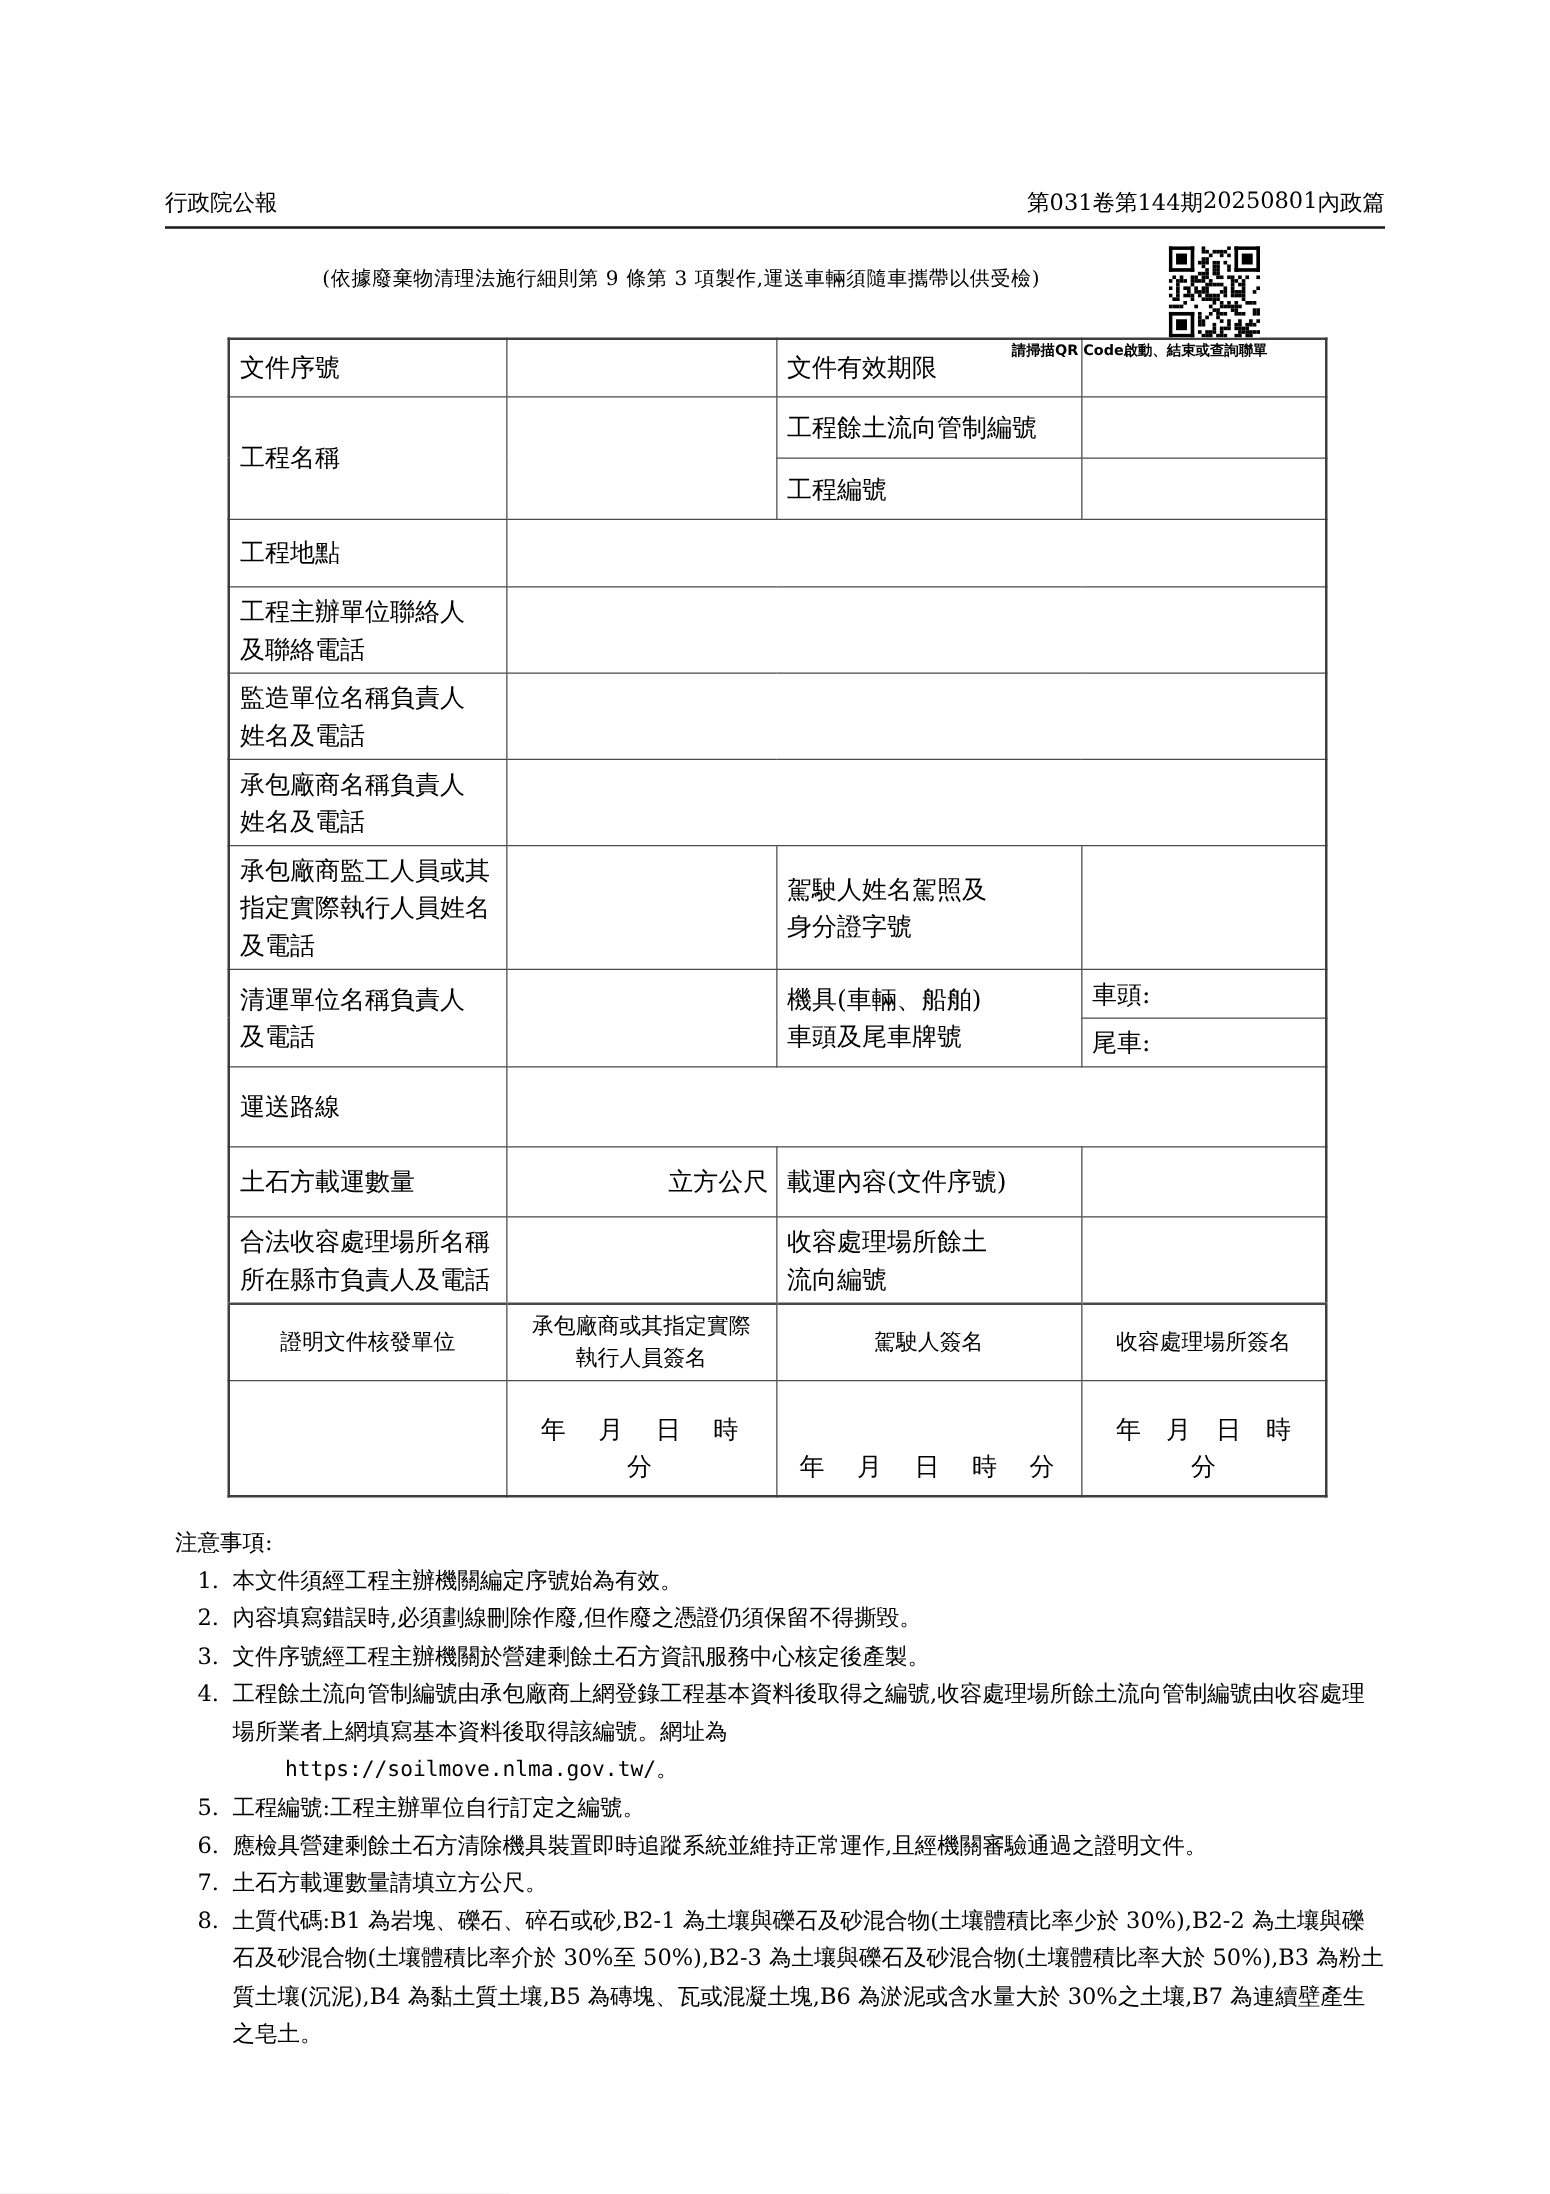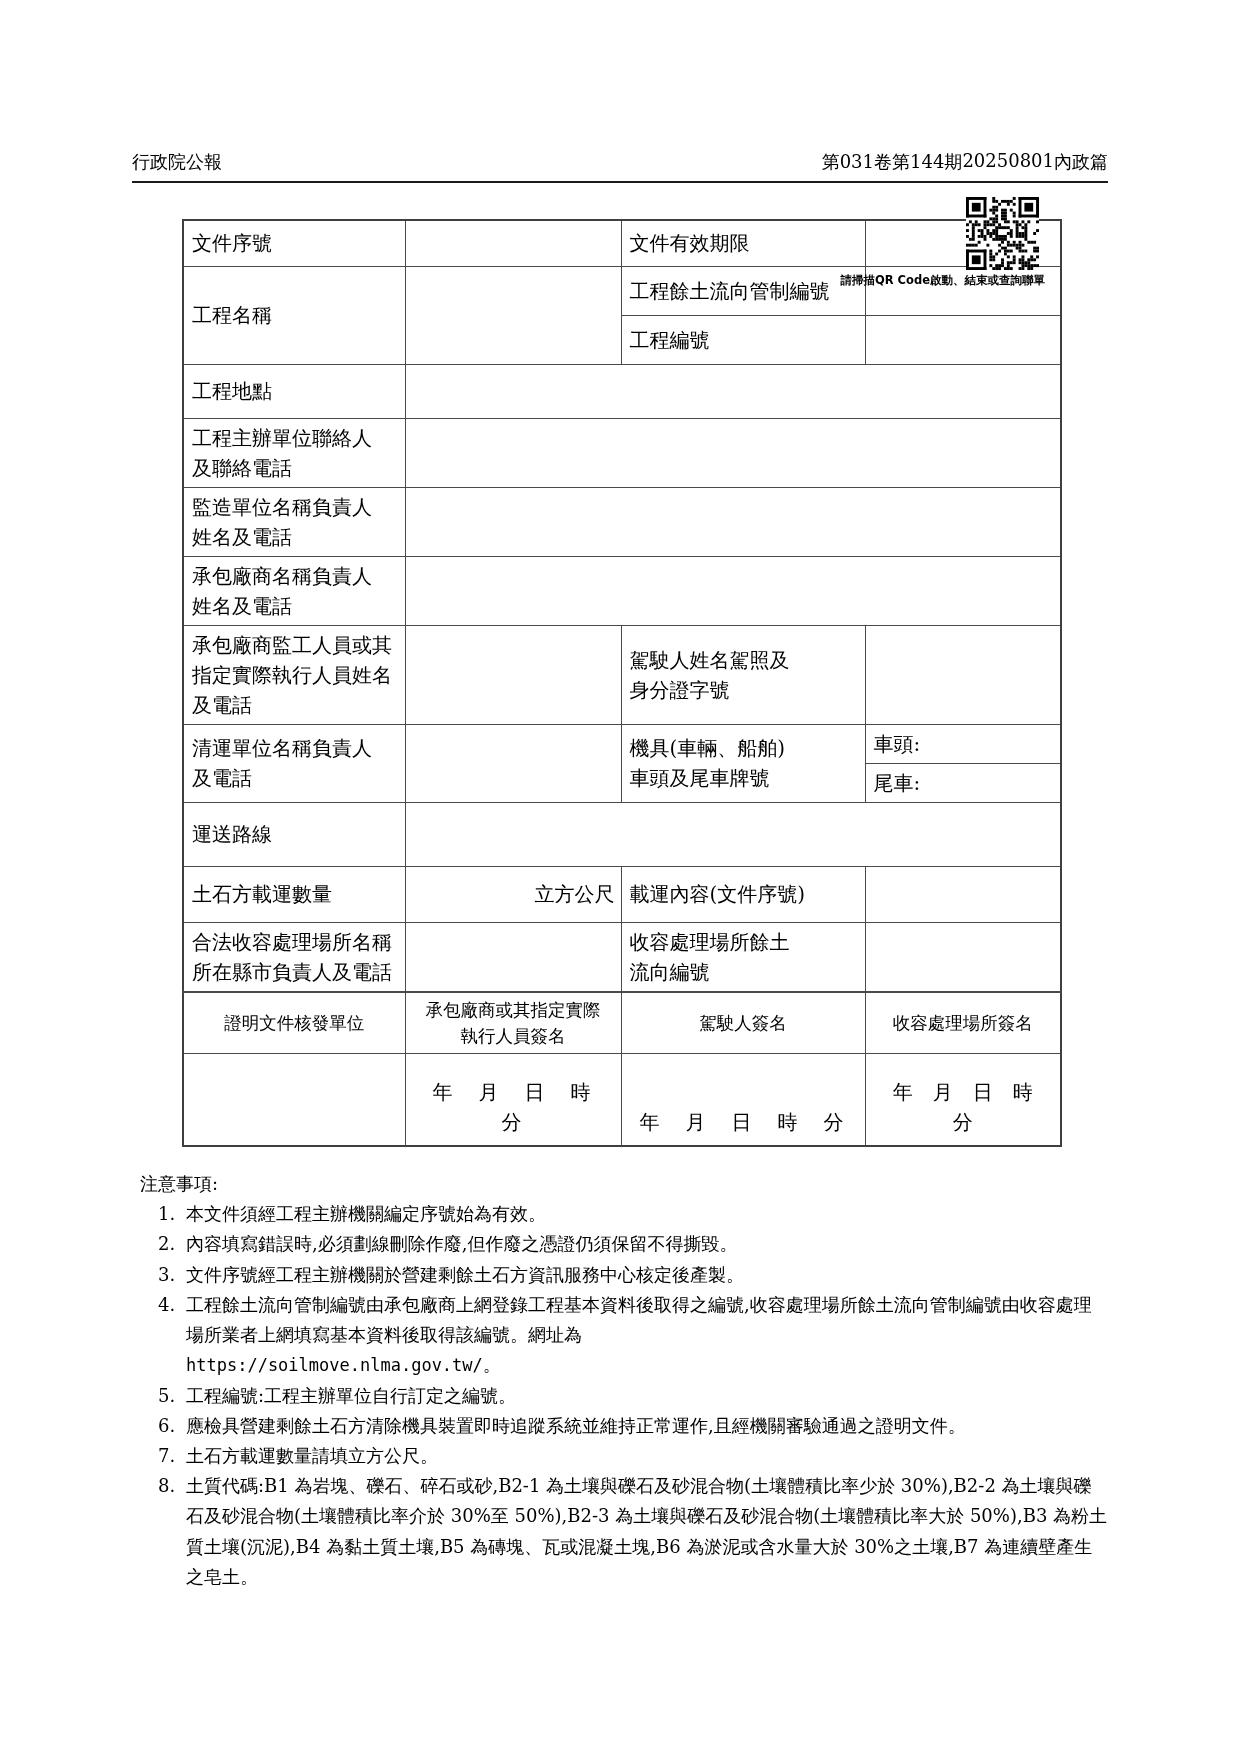--- a/index.html
+++ b/index.html
@@ -17,21 +17,21 @@
   
   .gz-header { display:flex; justify-content:space-between; align-items:baseline; font-size:18px;text-align:center; }
   .gz-right { display:flex; }
   .gz-rule { height:2px; background:#1a1a1a; margin-top:7px; }
 
   
   .doc-head { position:relative; margin-top:30px; }
   .title-wrap { margin-right:150px; text-align:center; }
   .doc-title { font-size:20px; font-weight:normal; letter-spacing:1px; }
   .doc-subtitle { margin-top:16px; font-size:16px; letter-spacing:0.5px; }
-  .qr-block { position:absolute; top:-16px; left:834px; width:73px; }
+  .qr-block { position:absolute; top:-16px; left:803px; width:73px; }
   .qr-block svg { display:block; background:#fff; }
   .qr-caption {
     position:absolute; top:76px; right:-6px; width:260px;
     text-align:right; white-space:nowrap;
     font-family:"DejaVu Sans","Liberation Sans",sans-serif;
     font-weight:bold; font-size:11.5px;
   }
 
   
   table.form {
@@ -59,41 +59,42 @@
   .r-m  td:last-child { letter-spacing:0; }
   td.unit { text-align:right; padding-right:6px; }
 
   
   .notes { margin-top:22px; padding-left:8px; font-size:18px; }
   .notes-heading { line-height:1.7; }
   .note-item { display:flex; align-items:flex-start; padding-left:18px; line-height:1.68; }
   .note-num { width:28px; flex:0 0 28px; }
   .note-text { flex:1; }
   .note-text, .note-text span { white-space:pre-line; }
-  .url { font-family:"DejaVu Sans Mono","Liberation Mono",monospace; font-size:17px; }
+  .url { font-family:"DejaVu Sans Mono","Liberation Mono",monospace; font-size:17px;margin-left:42px; }
 </style>
 </head>
 <body>
 
 <div class="page">
   <div class="content">
 
     <header class="gz-header">
       <span>行政院公報</span>
       <span class="gz-right">
         <span>第031卷</span>
         <span>第144期</span>
         <span>20250801</span>
         <span>內政篇</span>
       </span>
     </header>
     <div class="gz-rule"></div>
 
     <section class="doc-head">
       <div class="title-wrap">
+        <p class="doc-subtitle">(依據廢棄物清理法施行細則第 9 條第 3 項製作,運送車輛須隨車攜帶以供受檢)</p>
       </div>
       <div class="qr-block">
         <svg id="qr-svg" width="73" height="73" viewBox="0 0 75 75" xmlns="http://www.w3.org/2000/svg">
             <rect x="0" y="0" width="21" height="3" fill="#000"></rect>
             <rect x="0" y="18" width="21" height="3" fill="#000"></rect>
             <rect x="0" y="0" width="3" height="21" fill="#000"></rect>
             <rect x="18" y="0" width="3" height="21" fill="#000"></rect>
             <rect x="6" y="6" width="9" height="9" fill="#000"></rect>
             <rect x="54" y="0" width="21" height="3" fill="#000"></rect>
             <rect x="54" y="18" width="21" height="3" fill="#000"></rect>

